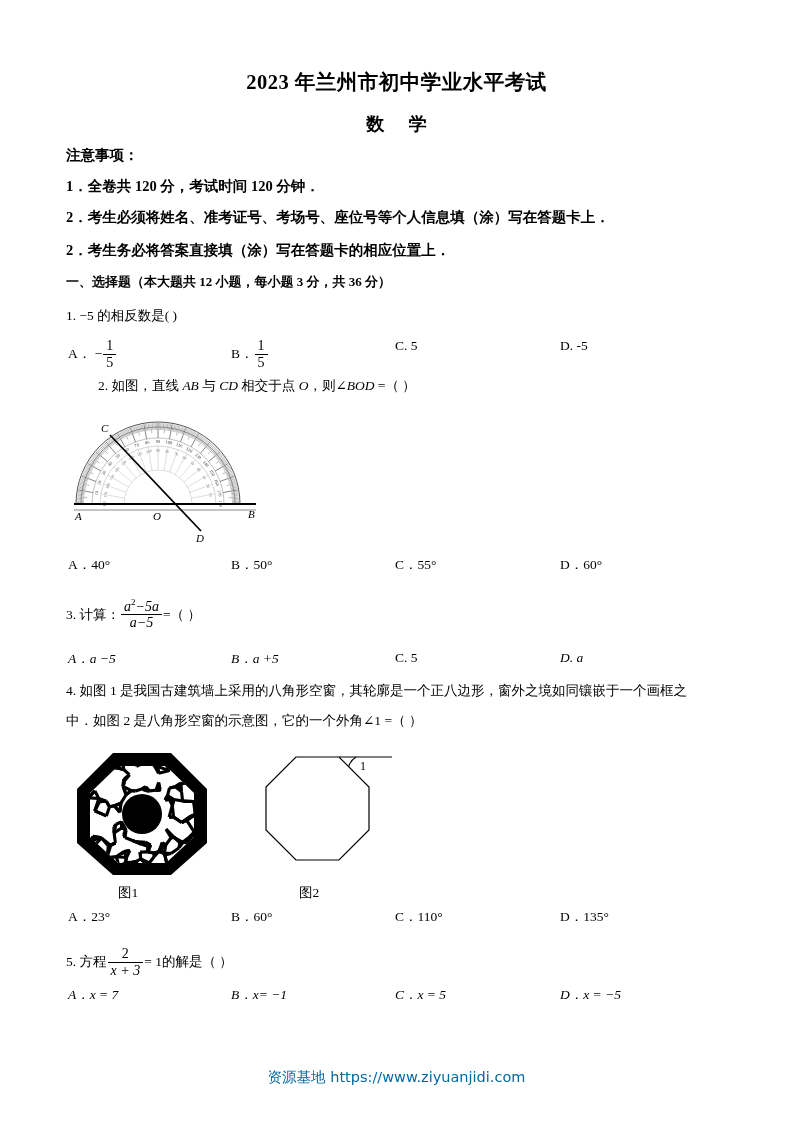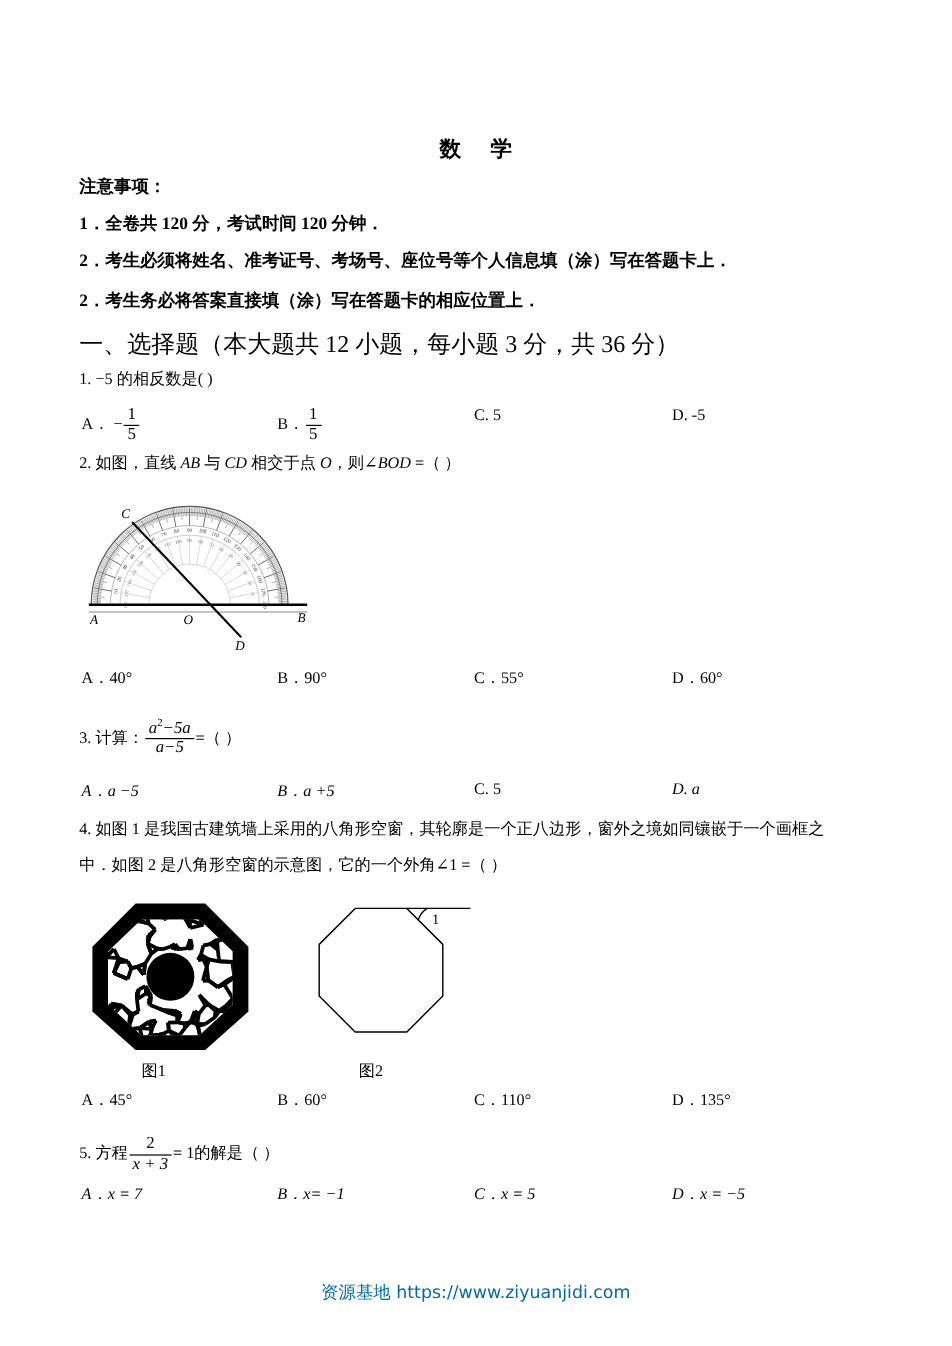--- a/index.html
+++ b/index.html
@@ -57,34 +57,34 @@
     font-weight: bold;
     white-space: nowrap;
   }
   .notice-1 { top: 177px; }
   .notice-2 { top: 208px; }
   .notice-3 { top: 241px; }
 
   .section-heading {
     position: absolute;
     left: 66px; top: 273px;
-    font-size: 20px;
-    font-weight: normal;
+    font-size: 13px;
+    font-weight: bold;
     white-space: nowrap;
   }
 
   
   .qtext {
     position: absolute;
     left: 66px;
     font-size: 13.5px;
     white-space: nowrap;
   }
   .q1-stem  { top: 307px; }
-  .q2-stem  { top: 377px; }
+  .q2-stem  { top: 377px; margin-left: 32px; }
   .q3-stem  { top: 597px; }
   .q4-stem-1 { top: 682px; left: 66px; }
   .q4-stem-2 { top: 712px; left: 66px; }
   .q5-stem  { top: 946px; }
 
   .mi { font-style: italic; font-family: "Liberation Serif", serif; }
 
   
   .opt {
     position: absolute;
@@ -138,20 +138,21 @@
     font-size: 14.5px;
     color: #0369a1;
     font-family: "DejaVu Sans", "Liberation Sans", sans-serif;
   }
 </style>
 </head>
 <body>
 
 <div class="page">
 
+  <div class="doc-title">2023 年兰州市初中学业水平考试</div>
   <div class="doc-subject">数 学</div>
 
   <div class="notice-title">注意事项：</div>
   <div class="notice-item notice-1">1．全卷共 120 分，考试时间 120 分钟．</div>
   <div class="notice-item notice-2">2．考生必须将姓名、准考证号、考场号、座位号等个人信息填（涂）写在答题卡上．</div>
   <div class="notice-item notice-3">2．考生务必将答案直接填（涂）写在答题卡的相应位置上．</div>
 
   <div class="section-heading">一、选择题（本大题共 12 小题，每小题 3 分，共 36 分）</div>
 
   <div class="qtext q1-stem">1. −5 的相反数是(        )</div>
@@ -438,21 +439,21 @@
 
       <text x="31" y="22" font-size="11" font-style="italic" font-family="'Liberation Serif', serif">C</text>
       <text x="5" y="110" font-size="11" font-style="italic" font-family="'Liberation Serif', serif">A</text>
       <text x="83" y="110" font-size="11" font-style="italic" font-family="'Liberation Serif', serif">O</text>
       <text x="178" y="108" font-size="11" font-style="italic" font-family="'Liberation Serif', serif">B</text>
       <text x="126" y="132" font-size="11" font-style="italic" font-family="'Liberation Serif', serif">D</text>
     </svg>
   </div>
 
   <div class="opt col-a row-q2">A．40°</div>
-  <div class="opt col-b row-q2">B．90°</div>
+  <div class="opt col-b row-q2">B．50°</div>
   <div class="opt col-c row-q2">C．55°</div>
   <div class="opt col-d row-q2">D．60°</div>
 
   <div class="qtext q3-stem">
     <span>3. 计算：</span><span class="frac frac-lg"><span class="num"><span class="mi">a</span><sup style="font-size:9px">2</sup><span class="mi">−5a</span></span><span class="den mi">a−5</span></span><span>=（      ）</span>
   </div>
 
   <div class="opt col-a row-q3 mi">A．a −5</div>
   <div class="opt col-b row-q3 mi">B．a +5</div>
   <div class="opt col-c row-q3">C. 5</div>
@@ -790,21 +791,21 @@
       <polygon points="44,12 87,12 117,42 117,85 87,115 44,115 14,85 14,42" fill="none" stroke="#000000" stroke-width="1.2"></polygon>
 
       <line x1="87" y1="12" x2="140" y2="12" stroke="#000000" stroke-width="1.2"></line>
 
       <path d="M 104,12 A 17 17 0 0 0 96.6,21.6" fill="none" stroke="#000000" stroke-width="1.1"></path>
       <text x="108" y="25" font-size="12" font-family="'Liberation Serif', serif">1</text>
     </svg>
   </div>
   <div class="fig-caption cap-2">图2</div>
 
-  <div class="opt col-a row-q4">A．45°</div>
+  <div class="opt col-a row-q4">A．23°</div>
   <div class="opt col-b row-q4">B．60°</div>
   <div class="opt col-c row-q4">C．110°</div>
   <div class="opt col-d row-q4">D．135°</div>
 
   <div class="qtext q5-stem">
     <span>5. 方程</span><span class="frac frac-lg"><span class="num">2</span><span class="den mi">x + 3</span></span><span>= 1的解是（     ）</span>
   </div>
 
   <div class="opt col-a row-q5 mi">A．x = 7</div>
   <div class="opt col-b row-q5 mi">B．x= −1</div>

